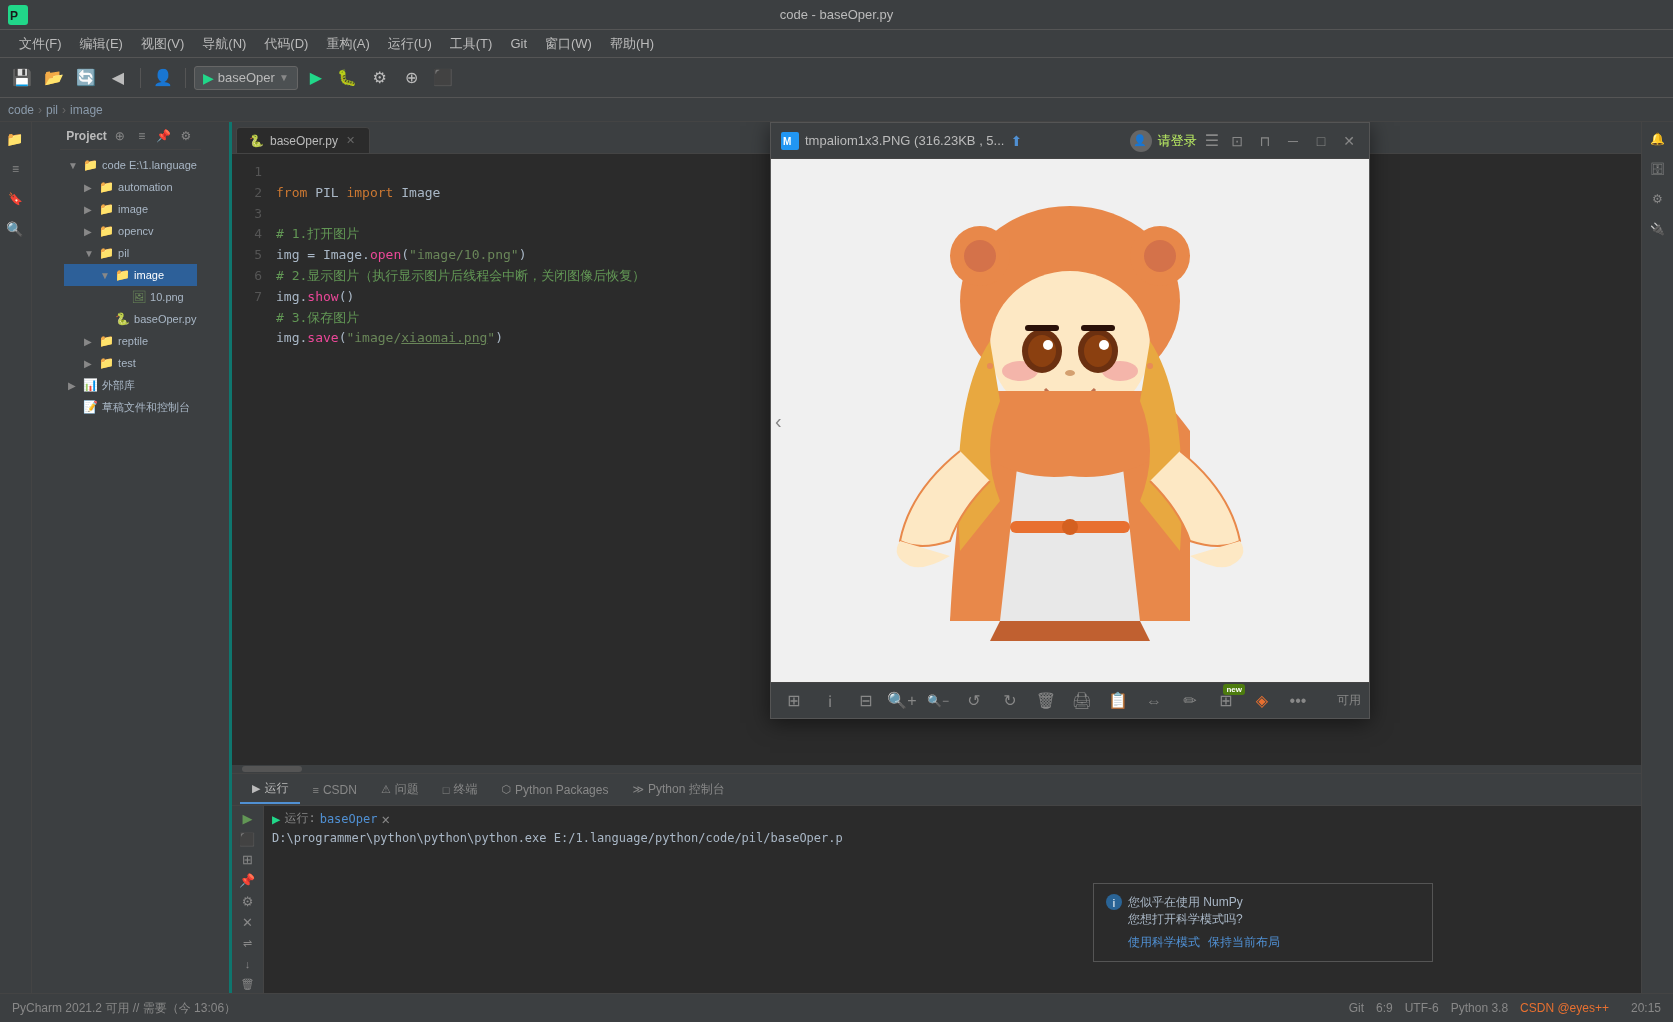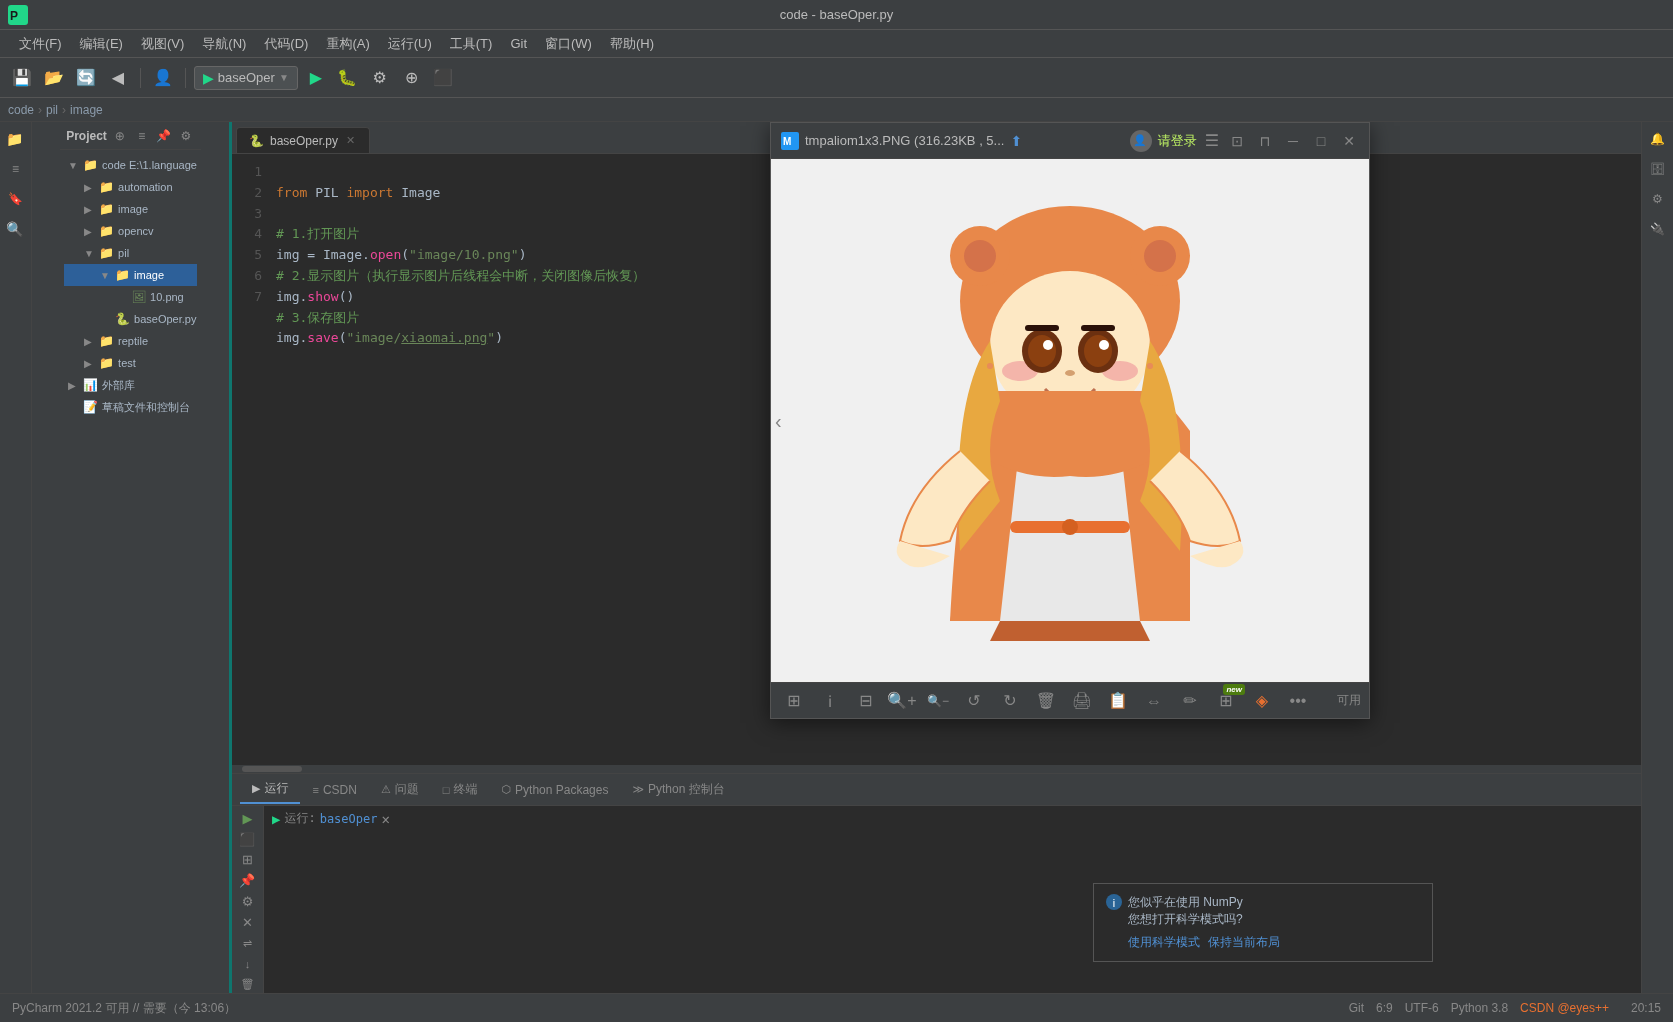--- a/index.html
+++ b/index.html
@@ -463,21 +463,20 @@
     .new-badge-tag {
       position: absolute;
       top: -4px;
       right: -4px;
       background: #4d7c0f;
       color: white;
       font-size: 8px;
       padding: 1px 3px;
       border-radius: 3px;
       font-weight: bold;
-      font-style: italic;
     }
 
     
     ::-webkit-scrollbar { width: 6px; height: 6px; }
     ::-webkit-scrollbar-track { background: #2b2b2b; }
     ::-webkit-scrollbar-thumb { background: #555; border-radius: 3px; }
 
     #whole-layout {
       display: flex;
       flex-direction: column;
@@ -784,20 +783,21 @@
 
           <div id="bottom-content">
             <div class="run-header">
               <span style="color:#21d789; font-size:14px; display:flex; align-items:center; gap:4px;">
                 <span>▶</span>
                 <span style="color:#888; font-size:12px;">运行:</span>
                 <span style="color:#5090d3; font-size:12px;">baseOper</span>
                 <span style="color:#888;">✕</span>
               </span>
             </div>
+            <div style="color:#a9b7c6; font-size:12px;">D:\programmer\python\python\python.exe E:/1.language/python/code/pil/baseOper.p</div>
           </div>
         </div>
       </div>
     </div>
 
     <div class="right-sidebar-icons">
       <div class="sidebar-icon" style="font-size:12px;">🔔</div>
       <div class="sidebar-icon" style="font-size:12px;">🗄</div>
       <div class="sidebar-icon" style="font-size:12px;">⚙</div>
       <div class="sidebar-icon" style="font-size:12px;">🔌</div>

